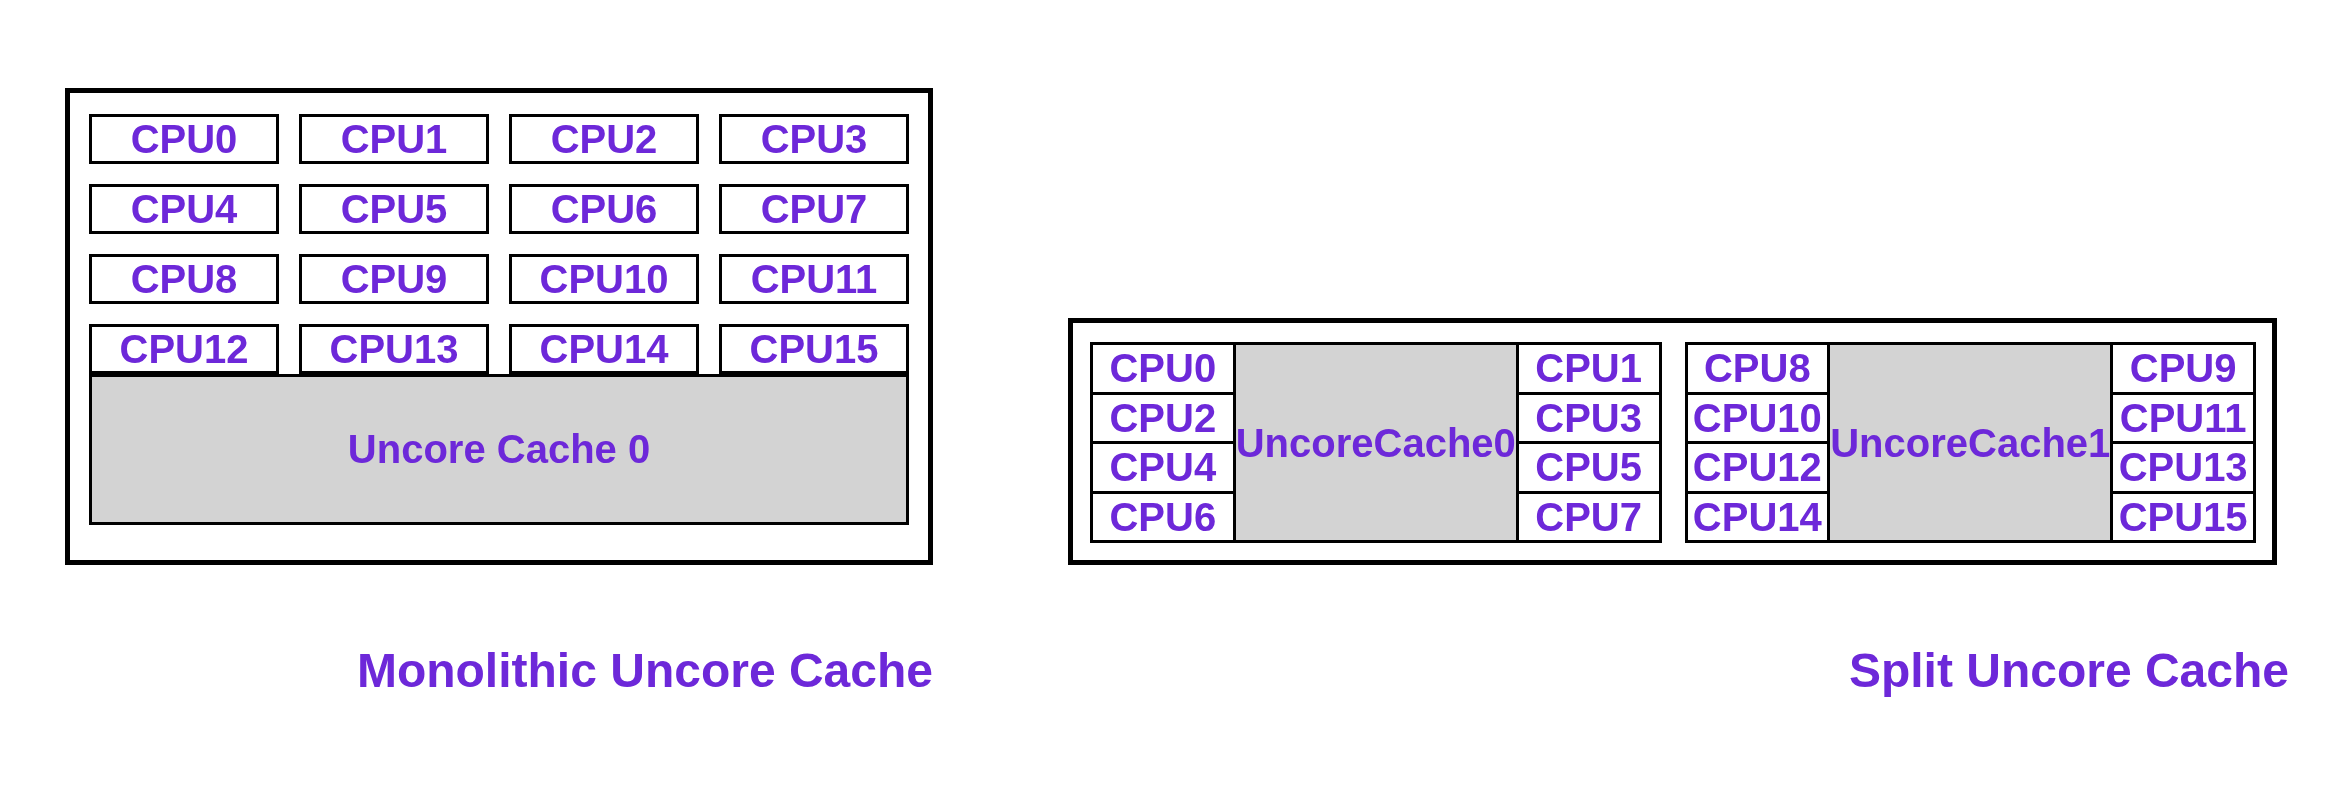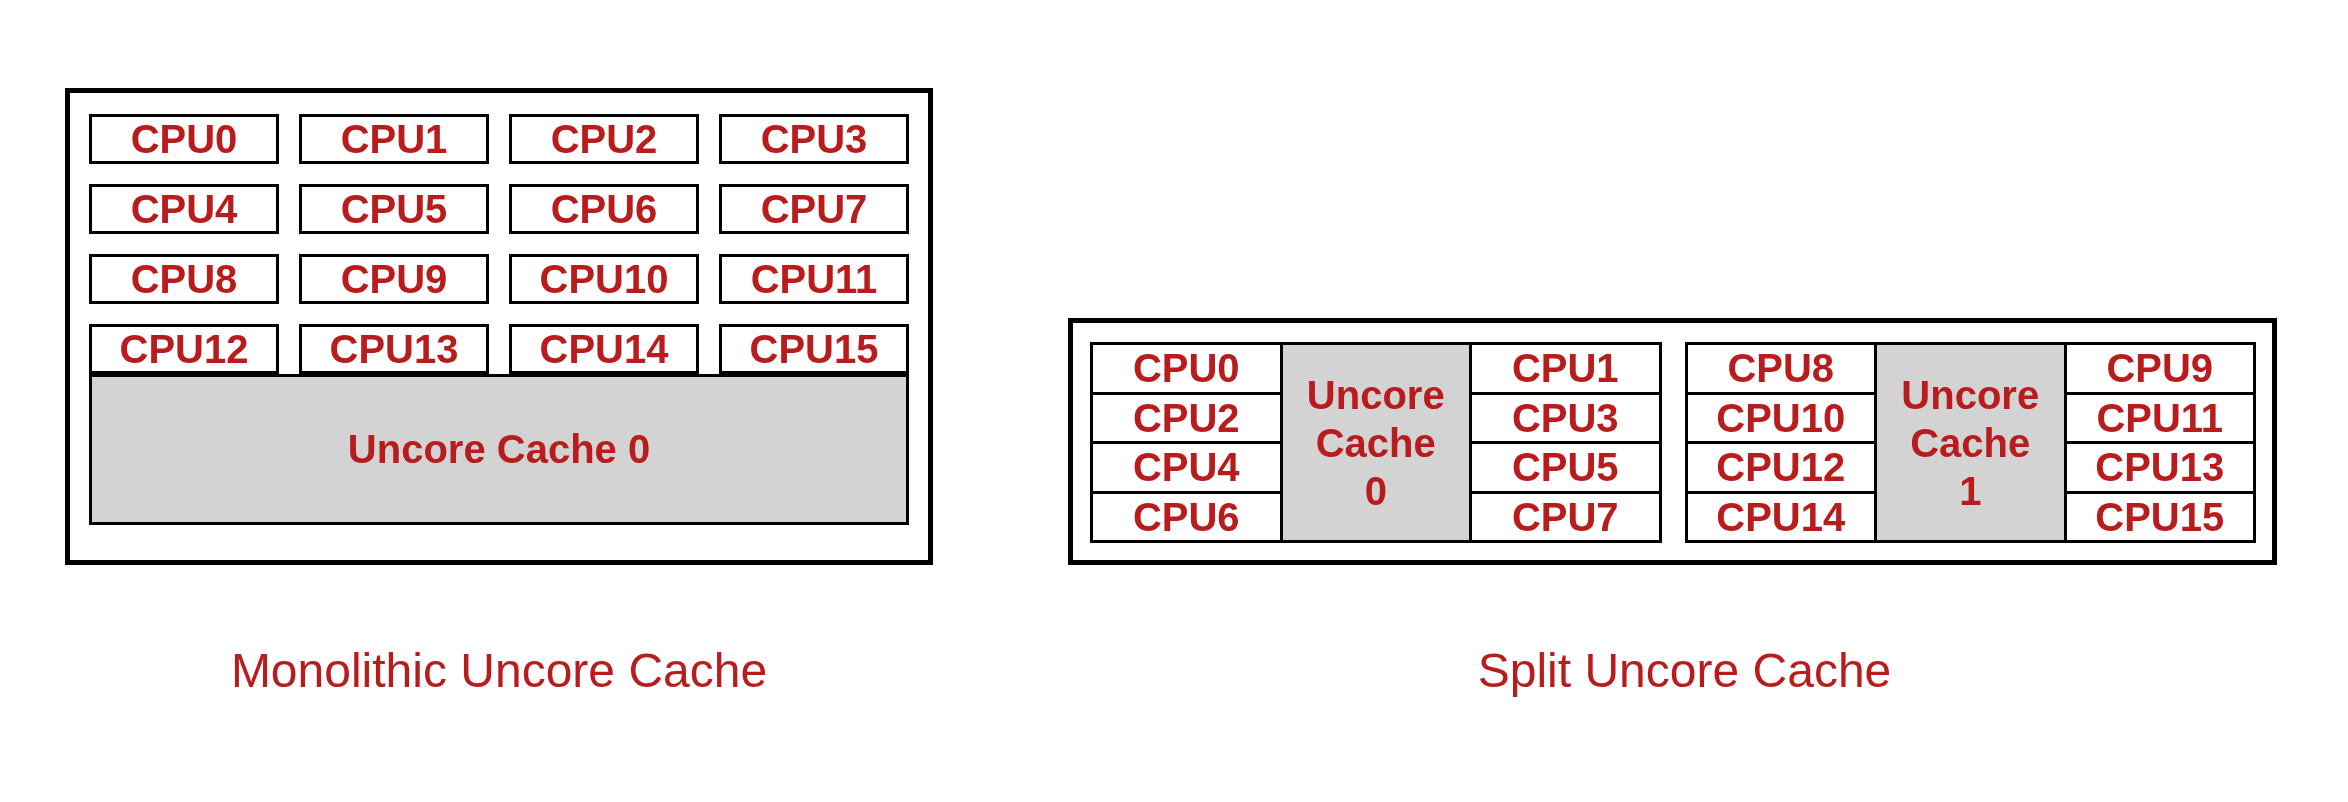--- a/index.html
+++ b/index.html
@@ -5,21 +5,21 @@
   html, body {
     margin: 0;
     padding: 0;
     background: #ffffff;
   }
   .canvas {
     position: relative;
     width: 2348px;
     height: 802px;
     background: #ffffff;
-    color: #b91c1c;
+    color: #6d28d9;
     font-family: "Liberation Sans", sans-serif;
     overflow: hidden;
   }
   .diagram {
     position: absolute;
     box-sizing: border-box;
     border: 5px solid #000000;
     background: #ffffff;
   }
 
@@ -94,33 +94,33 @@
     background: #ffffff;
   }
   .split-col .split-cell + .split-cell {
     border-top: 3px solid #000000;
   }
   .split-cache {
     flex: 1;
     border-left: 3px solid #000000;
     border-right: 3px solid #000000;
     display: flex;
-    flex-direction: column;
+    flex-direction: row;
     align-items: center;
-    justify-content: center;
+    justify-content: space-between;
     font-weight: bold;
     font-size: 40px;
     line-height: 48px;
   }
 
   
   .caption {
     position: absolute;
-    text-align: center;
-    font-weight: normal;
+    text-align: right;
+    font-weight: bold;
     font-size: 48px;
     line-height: 56px;
   }
   #mono-caption  { left: 65px;   top: 643px; width: 868px;  }
   #split-caption { left: 1080px; top: 643px; width: 1209px; }
 </style>
 </head>
 <body>
 
 <div class="canvas">

